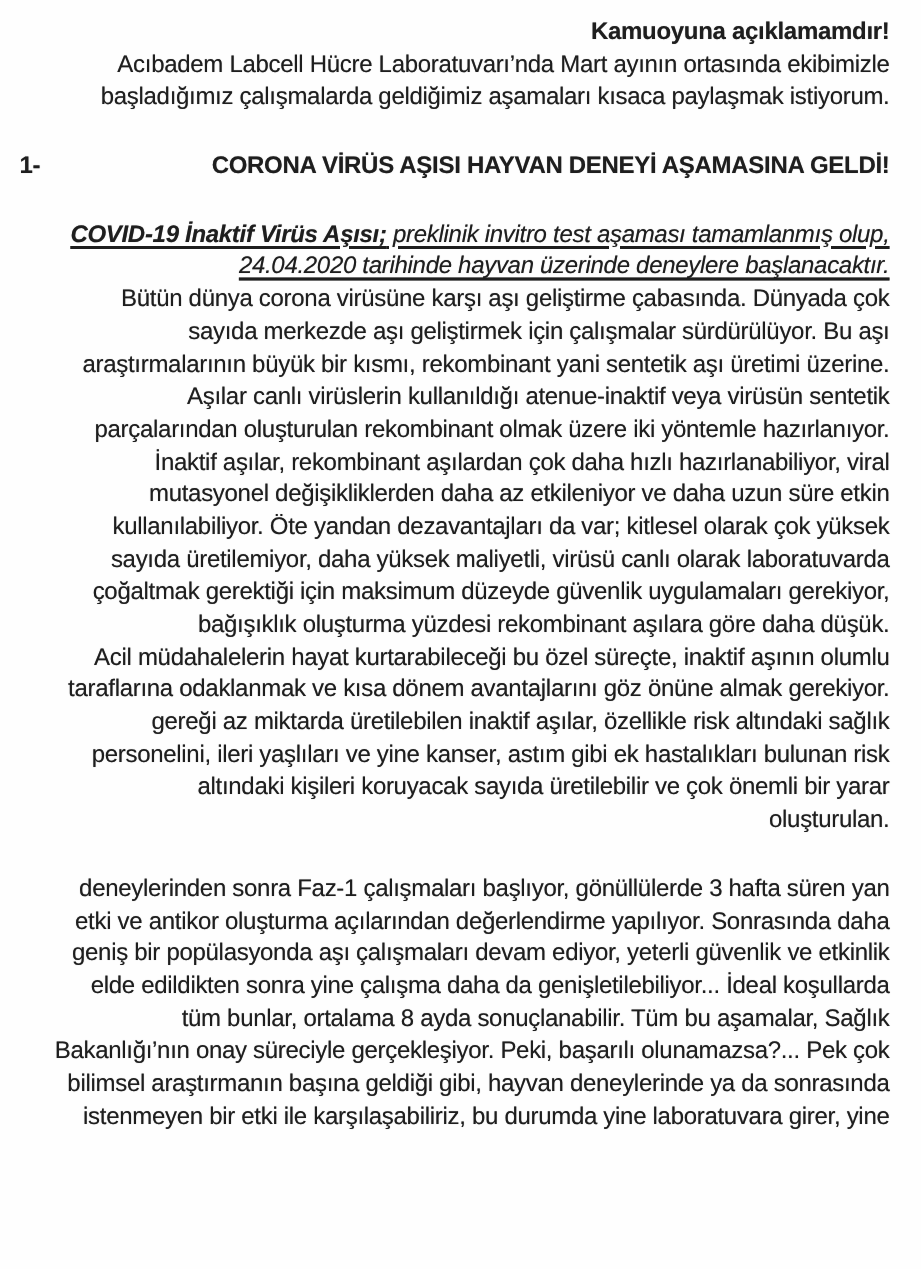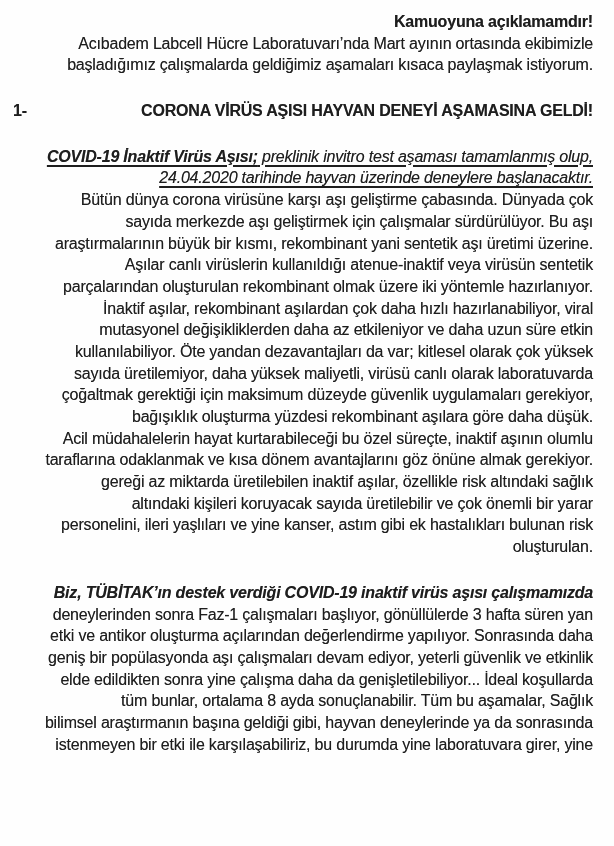--- a/index.html
+++ b/index.html
@@ -95,29 +95,29 @@
         <div class="ln"><span class="ln-in"><span class="">sayıda üretilemiyor, daha yüksek maliyetli, virüsü canlı olarak laboratuvarda</span></span></div>
         <div class="ln"><span class="ln-in"><span class="">çoğaltmak gerektiği için maksimum düzeyde güvenlik uygulamaları gerekiyor,</span></span></div>
         <div class="ln"><span class="ln-in"><span class="">bağışıklık oluşturma yüzdesi rekombinant aşılara göre daha düşük.</span></span></div>
       </div>
       <div class="block">
         <div class="ln"><span class="ln-in"><span class="">Acil müdahalelerin hayat kurtarabileceği bu özel süreçte, inaktif aşının olumlu</span></span></div>
         <div class="ln"><span class="ln-in"><span class="">taraflarına odaklanmak ve kısa dönem avantajlarını göz önüne almak gerekiyor.</span></span></div>
       </div>
       <div class="block">
         <div class="ln"><span class="ln-in"><span class="">gereği az miktarda üretilebilen inaktif aşılar, özellikle risk altındaki sağlık</span></span></div>
+        <div class="ln"><span class="ln-in"><span class="">personelini, ileri yaşlıları ve yine kanser, astım gibi ek hastalıkları bulunan risk</span></span></div>
         <div class="ln"><span class="ln-in"><span class="">altındaki kişileri koruyacak sayıda üretilebilir ve çok önemli bir yarar</span></span></div>
-        <div class="ln"><span class="ln-in"><span class="">personelini, ileri yaşlıları ve yine kanser, astım gibi ek hastalıkları bulunan risk</span></span></div>
         <div class="ln"><span class="ln-in"><span class="">oluşturulan.</span></span></div>
       </div>
       <div class="spacer"></div>
       <div class="block">
-        <div class="ln"><span class="ln-in"><span class="b i">Biz, TÜBİTAK’ın destek verdiği COVID-19 inaktif virüs aşısı çalışmamızda</span></span></div>
         <div class="ln"><span class="ln-in"><span class="">deneylerinden sonra Faz-1 çalışmaları başlıyor, gönüllülerde 3 hafta süren yan</span></span></div>
         <div class="ln"><span class="ln-in"><span class="">etki ve antikor oluşturma açılarından değerlendirme yapılıyor. Sonrasında daha</span></span></div>
         <div class="ln"><span class="ln-in"><span class="">geniş bir popülasyonda aşı çalışmaları devam ediyor, yeterli güvenlik ve etkinlik</span></span></div>
         <div class="ln"><span class="ln-in"><span class="">elde edildikten sonra yine çalışma daha da genişletilebiliyor... İdeal koşullarda</span></span></div>
         <div class="ln"><span class="ln-in"><span class="">tüm bunlar, ortalama 8 ayda sonuçlanabilir. Tüm bu aşamalar, Sağlık</span></span></div>
+        <div class="ln"><span class="ln-in"><span class="">Bakanlığı’nın onay süreciyle gerçekleşiyor. Peki, başarılı olunamazsa?... Pek çok</span></span></div>
         <div class="ln"><span class="ln-in"><span class="">bilimsel araştırmanın başına geldiği gibi, hayvan deneylerinde ya da sonrasında</span></span></div>
         <div class="ln"><span class="ln-in"><span class="">istenmeyen bir etki ile karşılaşabiliriz, bu durumda yine laboratuvara girer, yine</span></span></div>
       </div>
     </div>
 </div>
 
 </body></html>

